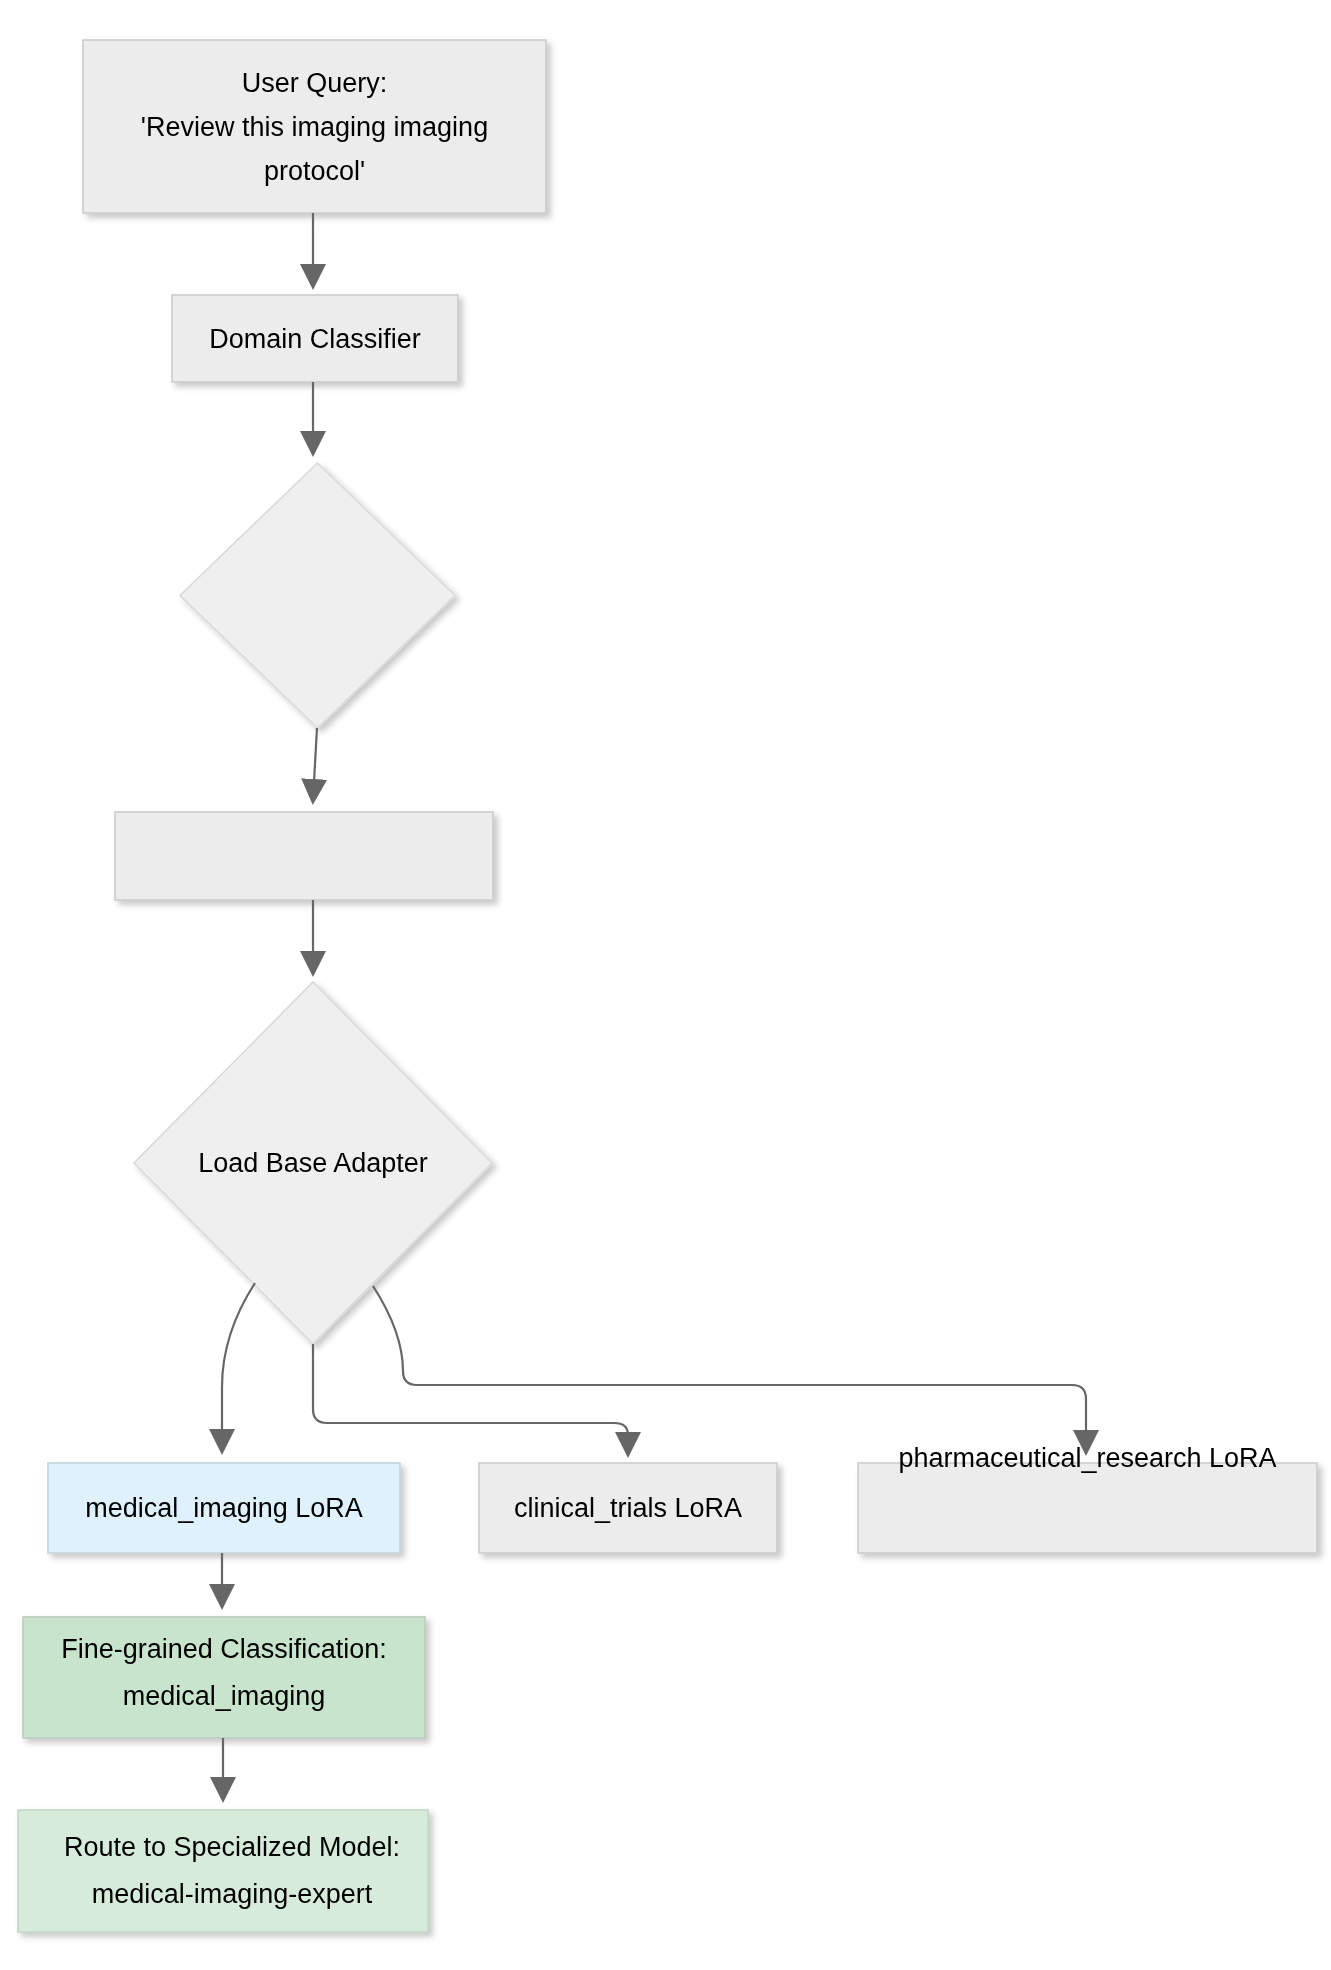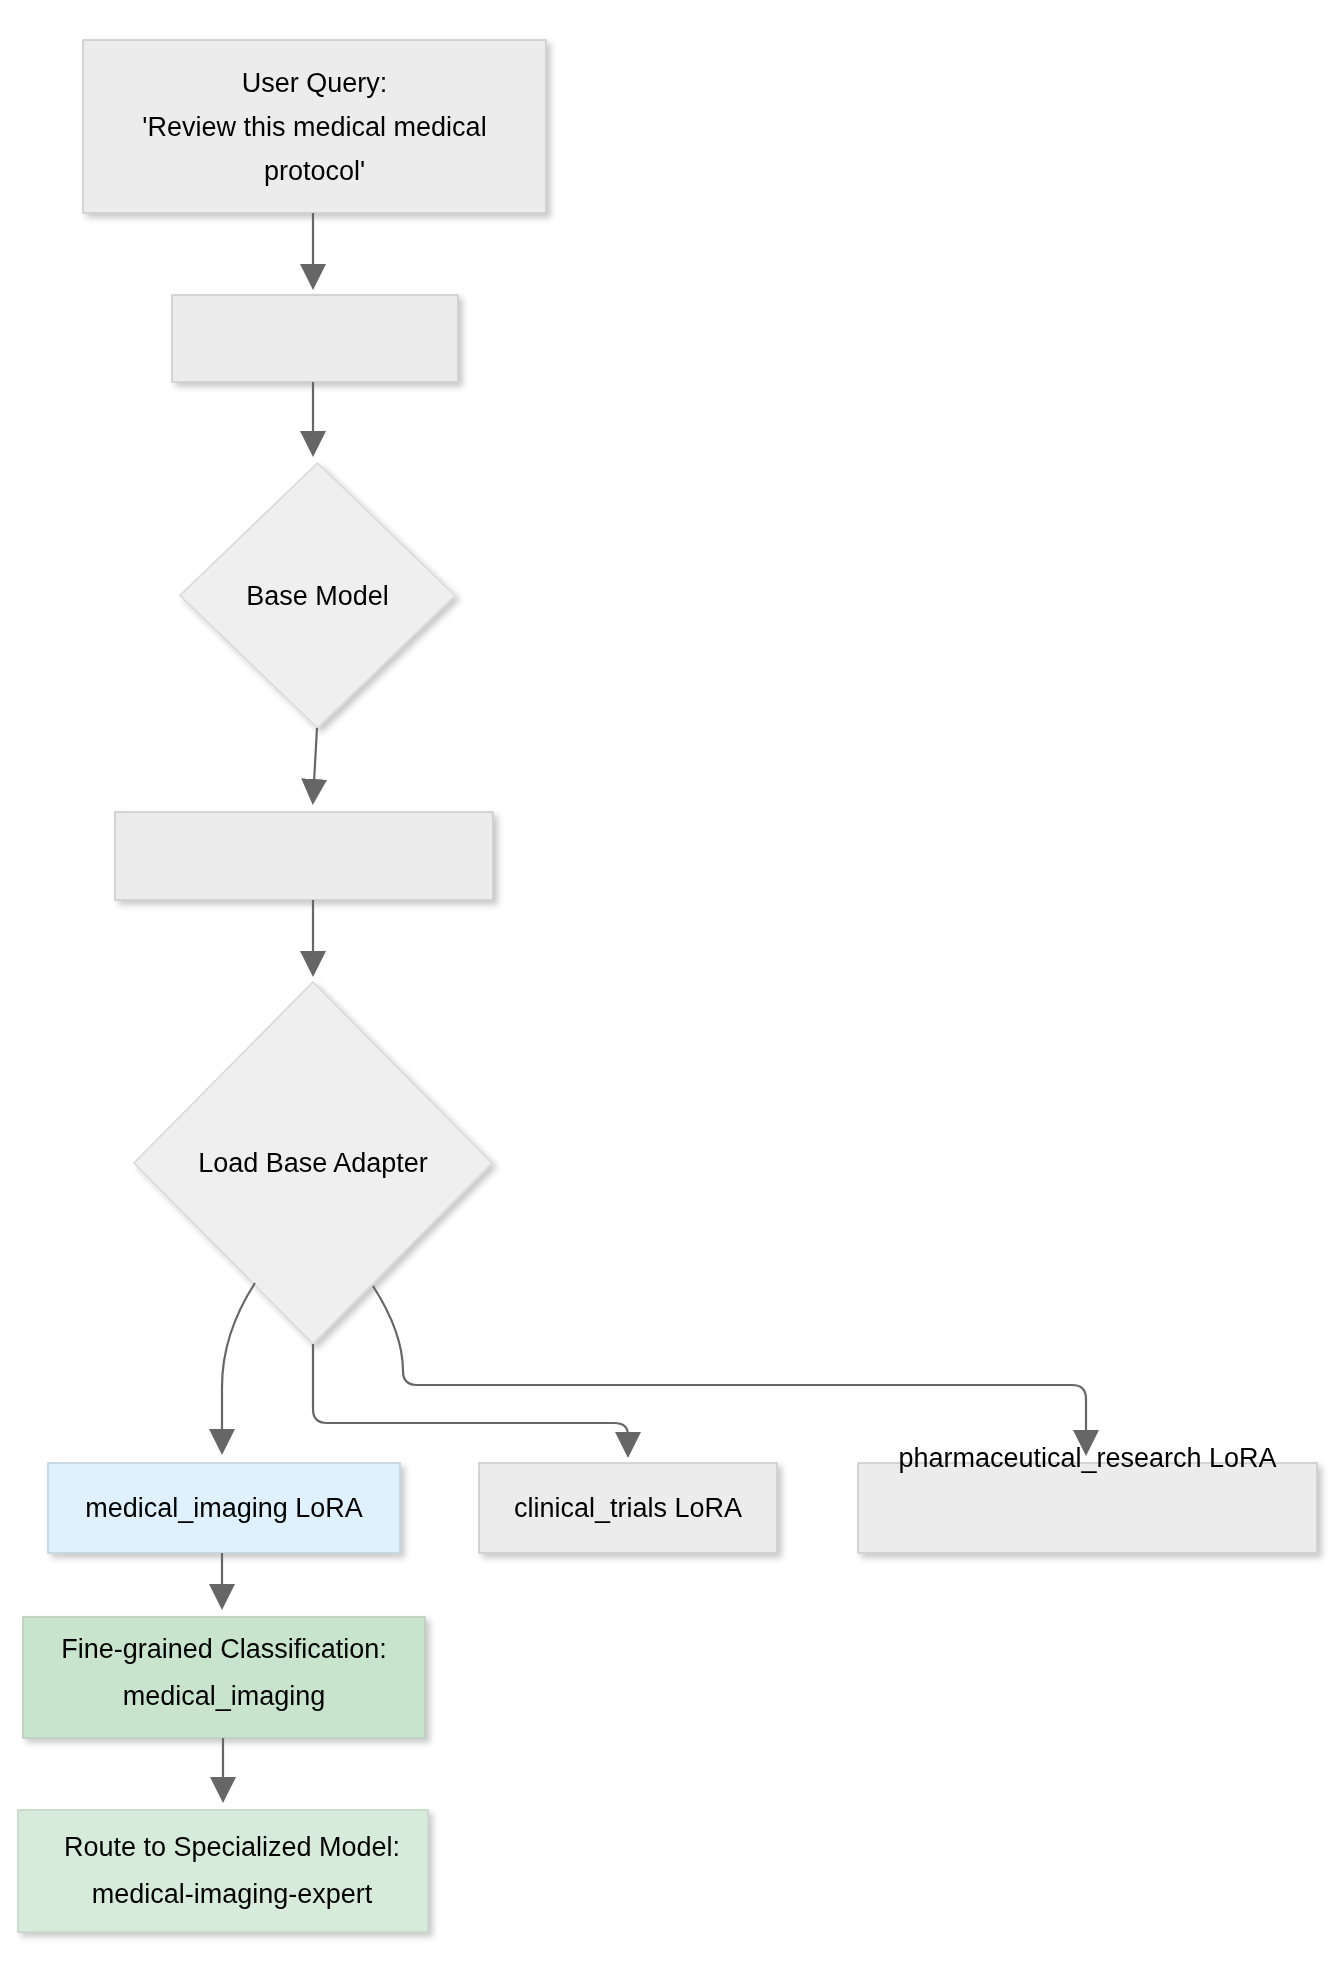--- a/index.html
+++ b/index.html
@@ -61,28 +61,28 @@
       <path d="M255,1258 C233,1292 222,1328 222,1362 L222,1407" marker-end="url(#arrow)" stroke="#666666"></path>
       <path d="M313,1319 L313,1384 Q313,1398 327,1398 L614,1398 Q628,1398 628,1410" marker-end="url(#arrow)" stroke="#666666"></path>
       <path d="M373,1261 C391,1289 403,1317 403,1346 Q403,1360 417,1360 L1072,1360 Q1086,1360 1086,1374 L1086,1408" marker-end="url(#arrow)" stroke="#666666"></path>
       <path d="M222,1528 L222,1562" marker-end="url(#arrow)" stroke="#666666"></path>
       <path d="M223,1713 L223,1755" marker-end="url(#arrow)" stroke="#666666"></path>
     </g>
   </svg>
 
   <div class="label" style="left:83px;top:15px;width:463px;height:173px">
     <span class="line">User Query:</span>
-    <span class="line">'Review this medical medical</span>
+    <span class="line">'Review this imaging imaging</span>
     <span class="line">protocol'</span>
   </div>
 
+  <div class="label" style="left:172px;top:270px;width:286px;height:87px">
+    <span class="line">Domain Classifier</span>
+  </div>
 
-  <div class="label" style="left:180px;top:438px;width:275px;height:265px">
-    <span class="line">Base Model</span>
-  </div>
 
 
   <div class="label" style="left:134px;top:957px;width:358px;height:362px">
     <span class="line">Load Base Adapter</span>
   </div>
 
   <div class="label" style="left:479px;top:1438px;width:298px;height:90px">
     <span class="line">clinical_trials LoRA</span>
   </div>
 

